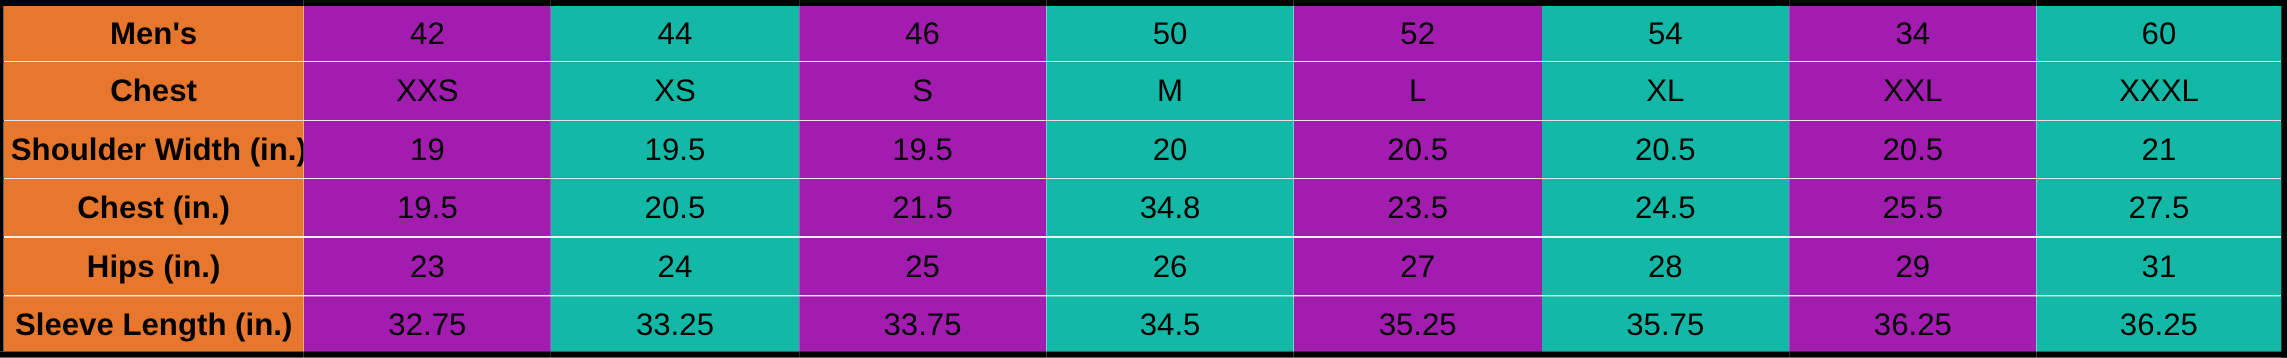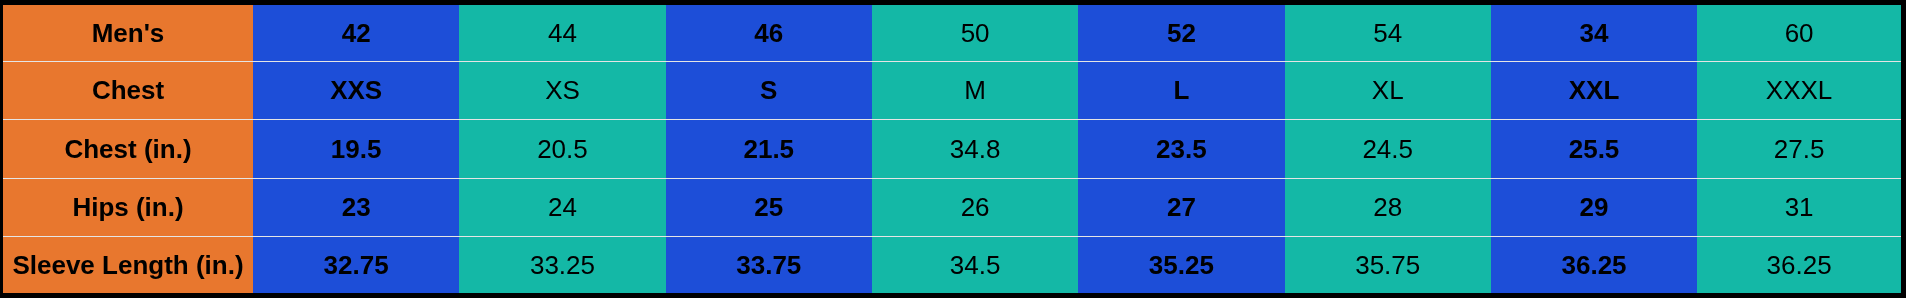--- a/index.html
+++ b/index.html
@@ -59,24 +59,23 @@
     background: #E8772E;
     font-weight: bold;
     font-size: 27px;
     text-align: center;
     border-top: 1px solid rgba(0,0,0,0.07);
     border-bottom: 1px solid rgba(0,0,0,0.07);
   }
 
   
   td.cell-white {
-    background: #1d4ed8;
+    background: #a21caf;
     border-top: 1px solid #e6e6e6;
     border-bottom: 1px solid #e6e6e6;
-    font-weight: bold;
   }
   td.cell-orange {
     background: #14b8a6;
     border-top: 1px solid rgba(0,0,0,0.07);
     border-bottom: 1px solid rgba(0,0,0,0.07);
   }
 
   table.size-chart tr:first-child td {
     border-top: none;
   }
@@ -108,20 +107,31 @@
         <td class="cell-white">XXS</td>
         <td class="cell-orange">XS</td>
         <td class="cell-white">S</td>
         <td class="cell-orange">M</td>
         <td class="cell-white">L</td>
         <td class="cell-orange">XL</td>
         <td class="cell-white">XXL</td>
         <td class="cell-orange">XXXL</td>
       </tr>
 
+      <tr>
+        <td class="rowlabel">Shoulder Width (in.)</td>
+        <td class="cell-white">19</td>
+        <td class="cell-orange">19.5</td>
+        <td class="cell-white">19.5</td>
+        <td class="cell-orange">20</td>
+        <td class="cell-white">20.5</td>
+        <td class="cell-orange">20.5</td>
+        <td class="cell-white">20.5</td>
+        <td class="cell-orange">21</td>
+      </tr>
 
       <tr>
         <td class="rowlabel">Chest (in.)</td>
         <td class="cell-white">19.5</td>
         <td class="cell-orange">20.5</td>
         <td class="cell-white">21.5</td>
         <td class="cell-orange">34.8</td>
         <td class="cell-white">23.5</td>
         <td class="cell-orange">24.5</td>
         <td class="cell-white">25.5</td>

